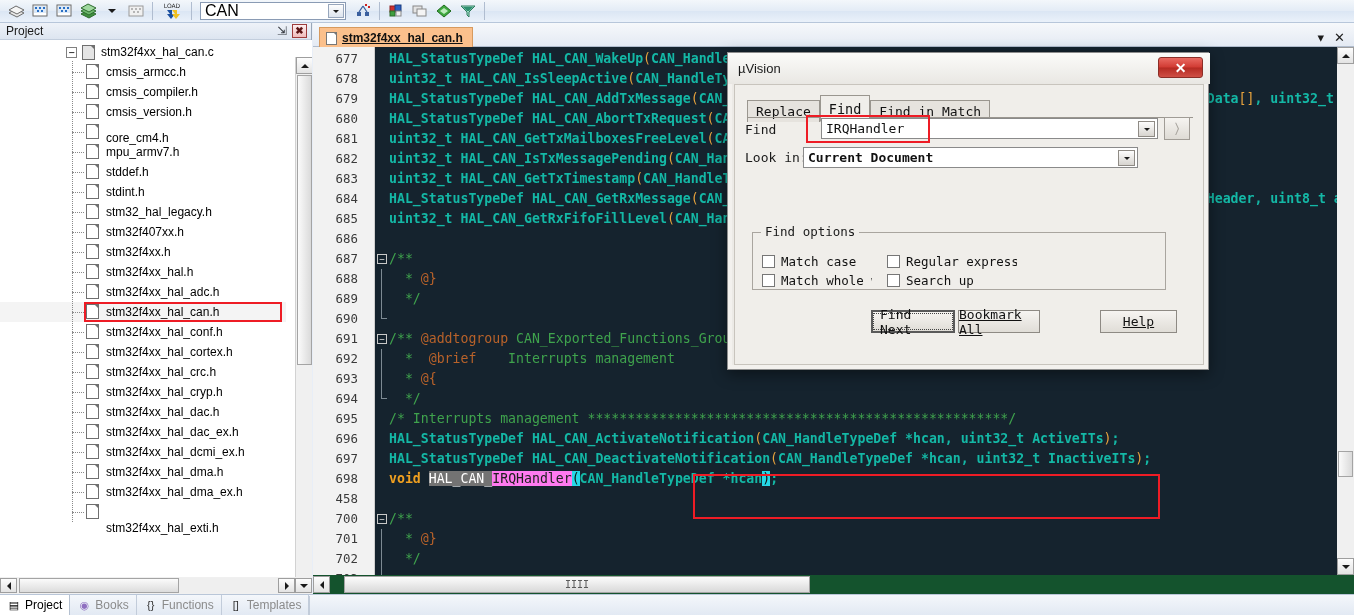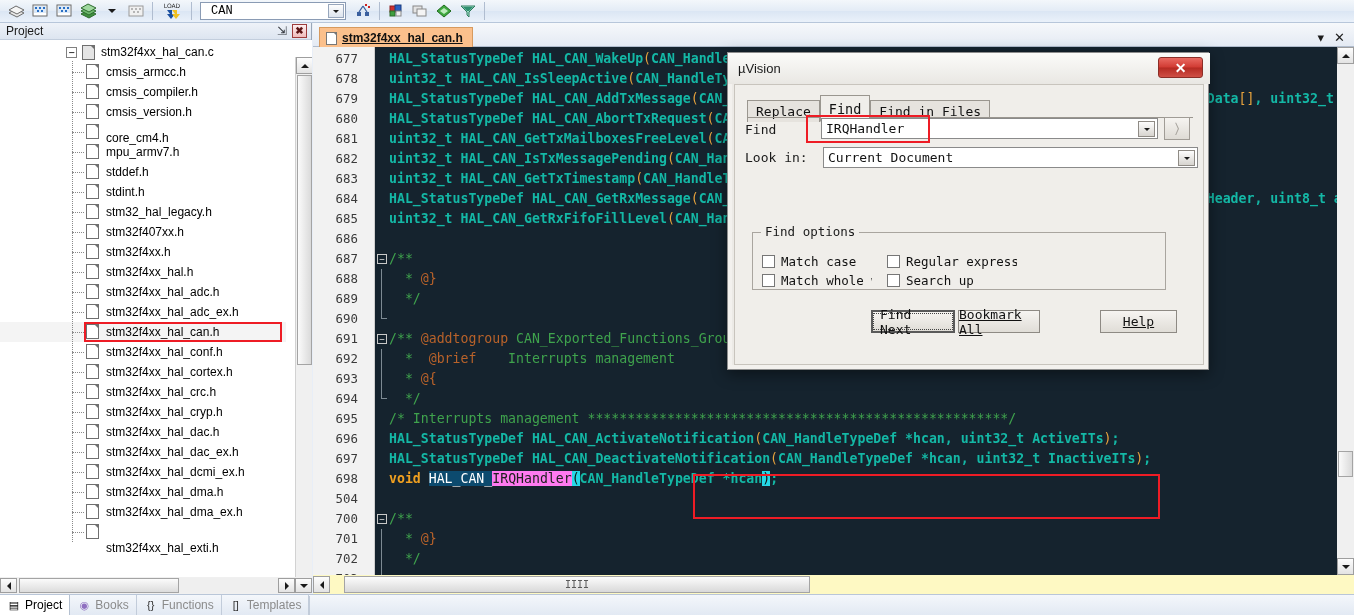--- a/index.html
+++ b/index.html
@@ -22,21 +22,21 @@
   }
   .tb-btn {
     width: 24px; height: 21px; display: flex; align-items: center; justify-content: center;
     position: relative;
   }
   .tb-sep { width: 1px; height: 18px; background: #b0bdd0; margin: 0 4px; }
   .tb-combo {
     width: 146px; height: 18px; background: #fff; border: 1px solid #8a9bb4;
     display: flex; align-items: center; position: relative; margin-left: 4px;
   }
-  .tb-combo .val { padding-left: 10px; font-size: 12px; color: #000; font-family: Liberation Mono, monospace; }
+  .tb-combo .val { padding-left: 4px; font-size: 16px; color: #000; font-family: Liberation Sans, sans-serif; }
   .tb-combo .drop {
     position: absolute; right: 1px; top: 1px; width: 16px; height: 14px;
     background: linear-gradient(to bottom,#fdfdfd,#dde4ee);
     border: 1px solid #97a6bc;
     display: flex; align-items: center; justify-content: center;
   }
   .caret-dn { width: 0;height: 0;border-left: 4px solid transparent;border-right: 4px solid transparent;border-top: 4px solid #1a1a1a; }
   .caret-dn-sm { width: 0;height: 0;border-left: 3px solid transparent;border-right: 3px solid transparent;border-top: 3px solid #1a1a1a; }
 
   
@@ -200,42 +200,42 @@
     position: absolute; left: 76px; top: 0; width: 965px; height: 547px;
     font-family: "DejaVu Sans Mono", monospace; font-size: 13.2px;
     padding-top: 2px; white-space: pre; overflow: hidden;
   }
   .codelines .cl { height: 20px; line-height: 20px; color: #e8e8e8; }
   .c-kw   { color: #f0a020; font-weight: bold; }
   .c-cmt  { color: #3fa34d; }
   .c-tag  { color: #b8622a; }
   .c-par  { color: #e8a33d; }
   .c-plain{ color: #14b8a6; font-weight: bold; }
-  .c-sel  { background: #0c4a6e; color: #ffffff; margin-top: 17px; }
+  .c-sel  { background: #737373; color: #ffffff; margin-top: 17px; }
   .c-find { background: #ff7af0; color: #202020; }
   .c-brace{ background: #25d8e6; color: #111111; }
   .red-box-698 {
     position: absolute; left: 380px; top: 427px; width: 467px; height: 45px;
     border: 2px solid #ee1c25; pointer-events: none; z-index: 5;
   }
   .ed-vscroll {
     position: absolute; right: 0; top: 24px; width: 17px; height: 547px; background: #f0f0f0;
   }
   .ed-vscroll .btn {
     position: absolute; left: 0; width: 17px; height: 17px;
     background: linear-gradient(to bottom,#fdfdfd,#e3e3e3); border: 1px solid #9e9e9e;
     display:flex;align-items:center;justify-content:center;
   }
   .ed-vscroll .thumb {
     position:absolute; left: 1px; width: 15px; height: 26px;
     background: linear-gradient(to right,#fbfbfb,#dadada); border: 1px solid #a4a4a4;
   }
   .ed-hscroll {
     position: absolute; left: 0; bottom: 0; width: 1041px; height: 19px;
-    background: #fef9c3; display: flex; align-items: center;
+    background: #14532d; display: flex; align-items: center;
   }
   .ed-hscroll .lbtn {
     width: 17px; height: 17px; background: linear-gradient(to bottom,#fdfdfd,#e3e3e3);
     border: 1px solid #9e9e9e; display:flex;align-items:center;justify-content:center; flex:none;
   }
   .ed-hscroll .track { position: relative; height: 17px; flex: 1; }
   .ed-hscroll .thumb {
     position:absolute; left: 14px; top: 0; width: 466px; height: 17px;
     background: linear-gradient(to bottom,#fcfcfc,#d9d9d9); border: 1px solid #a4a4a4;
     display:flex;align-items:center;justify-content:center; color:#5a5a5a; font-size: 10px;
@@ -519,25 +519,20 @@
             </div>
             <div class="node child">
               <div class="pad"></div>
               <div class="fileicon" style="position: absolute; left: 86px; top: 2px;"></div>
               <span style="position: absolute; left: 106px;">stm32f4xx_hal.h</span>
             </div>
             <div class="node child">
               <div class="pad"></div>
               <div class="fileicon" style="position: absolute; left: 86px; top: 2px;"></div>
               <span style="position: absolute; left: 106px;">stm32f4xx_hal_adc.h</span>
-            </div>
-            <div class="node child">
-              <div class="pad"></div>
-              <div class="fileicon" style="position: absolute; left: 86px; top: 2px;"></div>
-              <span style="position: absolute; left: 106px;">stm32f4xx_hal_adc_ex.h</span>
             </div>
             <div class="node child selected">
               <div class="pad"></div>
               <div class="fileicon" style="position: absolute; left: 86px; top: 2px;"></div>
               <span style="position: absolute; left: 106px;">stm32f4xx_hal_can.h</span>
               <div class="hl-box"></div>
             </div>
             <div class="node child">
               <div class="pad"></div>
               <div class="fileicon" style="position: absolute; left: 86px; top: 2px;"></div>
@@ -647,21 +642,21 @@
           <div class="ln">689</div>
           <div class="ln">690</div>
           <div class="ln">691</div>
           <div class="ln">692</div>
           <div class="ln">693</div>
           <div class="ln">694</div>
           <div class="ln">695</div>
           <div class="ln">696</div>
           <div class="ln">697</div>
           <div class="ln">698</div>
-          <div class="ln">504</div>
+          <div class="ln">458</div>
           <div class="ln">700</div>
           <div class="ln">701</div>
           <div class="ln">702</div>
           <div class="ln">703</div>
           <div class="ln">704</div>
         </div>
       <div class="foldcol" id="foldcol">
           <div class="fc"></div>
           <div class="fc"></div>
           <div class="fc"></div>
@@ -750,41 +745,41 @@
     <div class="dlg-close">✕</div>
     <div class="dlg-body">
       <div class="tabs-row" id="dlg-tabs">
           <div class="dtab">
             <span>Replace</span>
           </div>
           <div class="dtab active">
             <span>Find</span>
           </div>
           <div class="dtab">
-            <span>Find in Files</span>
+            <span>Find in Match</span>
           </div>
         </div>
       <div class="tab-underline"></div>
     </div>
   </div>
 
   <div style="position:absolute;left:745px;top:122px;z-index:44;" class="flabel">Find</div>
 
   <div class="finput" style="position:absolute;left:821px;top:118px;width:337px;z-index:43;">
     <span class="txt" title="Enter text to find">IRQHandler</span>
     <div class="dd">
         <div class="caret-dn-sm"></div>
       </div>
   </div>
   <div class="red-find-box"></div>
   <div class="arrow-btn">〉</div>
 
   <div style="position:absolute;left:745px;top:150px;z-index:44;" class="flabel">Look in:</div>
 
-  <div class="finput" style="position:absolute;left:823px;top:147px;width:375px;z-index:44;">
+  <div class="finput" style="position:absolute;left:803px;top:147px;width:335px;z-index:44;font-weight:bold;">
     <span class="txt">Current Document</span>
     <div class="dd">
         <div class="caret-dn-sm"></div>
       </div>
   </div>
 
   <div class="groupbox">
     <span class="gtitle">Find options</span>
   </div>
 

